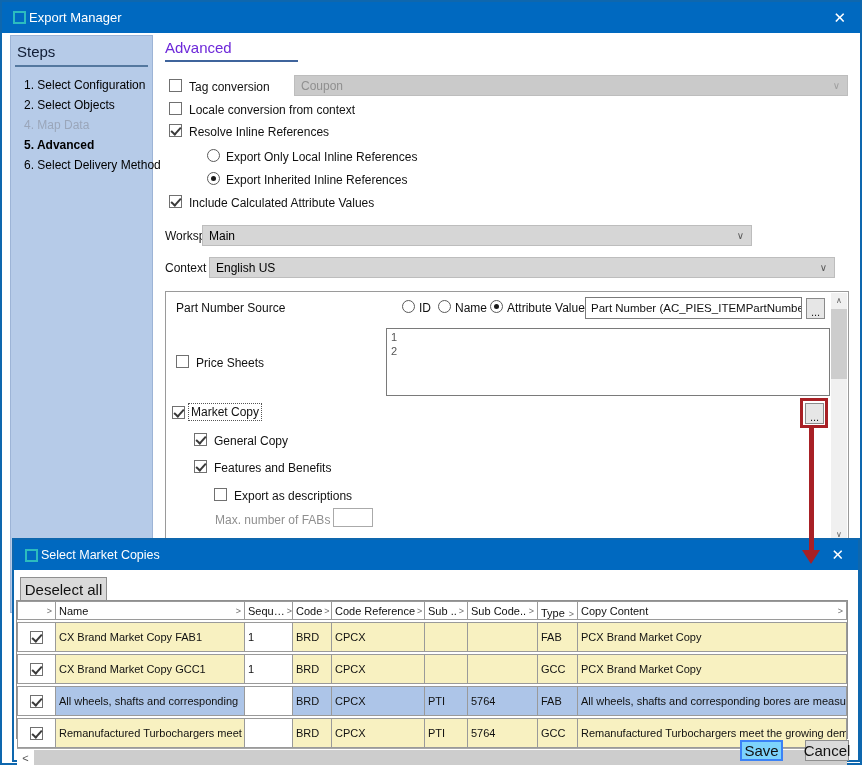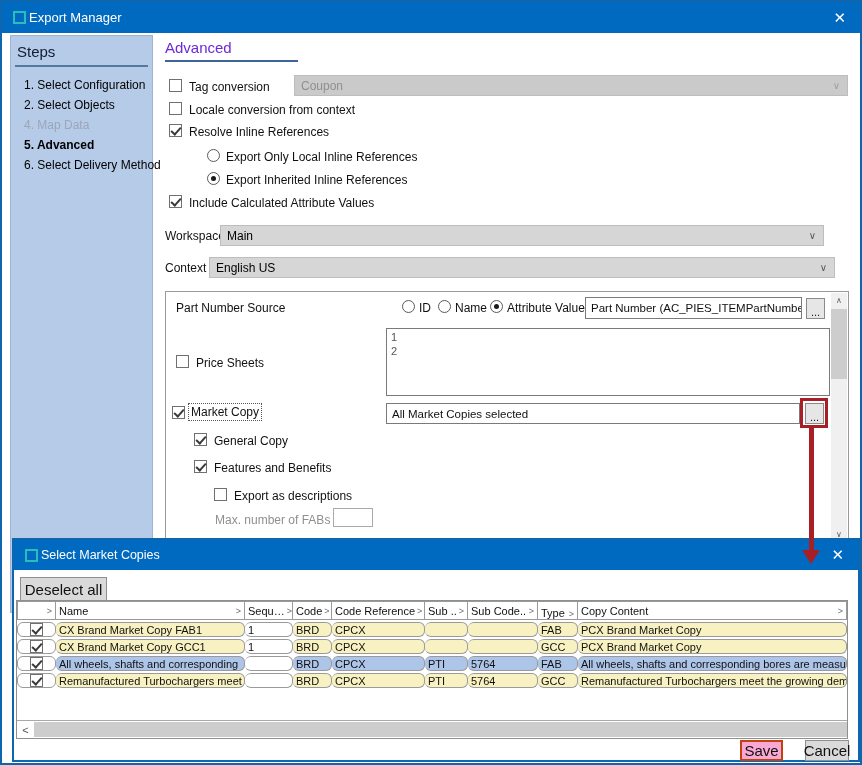--- a/index.html
+++ b/index.html
@@ -57,32 +57,32 @@
   .red-box { position:absolute; border:3px solid #a82025; background:transparent; z-index:40; }
   .arrow-shaft { position:absolute; background:#a82025; z-index:40; }
   .arrow-head { position:absolute; width:0; height:0; border-left:9px solid transparent; border-right:9px solid transparent; border-top:14px solid #a82025; z-index:40; }
 
   
   .smc-window { position:absolute; left:12px; top:538px; width:848px; height:224px; border:2px solid #0e67ae; background:#fff; z-index:20; }
   .smc-window .titlebar { height:30px; }
   .smc-window .titlebar .title { font-size:12.5px; }
   .btn { position:absolute; font-size:15px; color:#111; display:flex; align-items:center; justify-content:center; }
   .btn.gray { background:#dadada; border:1px solid #8f8f8f; }
-  .btn.primary { background:#f9a8d4; border:2px solid #c2410c; }
+  .btn.primary { background:#7dd3fc; border:2px solid #3b82f6; }
 
   
   .mc-table { position:absolute; left:2px; top:60px; width:832px; height:139px; border:1px solid #8f8f8f; background:#fff; display:flex; flex-direction:column; }
   .t-row { display:flex; flex:0 0 auto; }
   .t-row.gap { margin-top:2px; }
   .t-cell { flex:0 0 auto; border:1px solid #9a9a9a; border-left:none; font-size:11px; color:#111;
         display:flex; align-items:center; padding:0 3px; white-space:nowrap; overflow:hidden; height:19px; }
   .t-cell.first { border-left:1px solid #9a9a9a; }
   .t-head .t-cell { background:#fff; }
   .t-head .filter { margin-left:auto; color:#6e6e6e; font-size:9px; padding-left:2px; }
-  .t-body .t-cell { height:15px;border-radius:6px; }
+  .t-body .t-cell { height:30px; }
   .bg-yellow { background:#f8f1c1; }
   .bg-blue { background:#adc5e8; }
   .bg-white { background:#ffffff; }
   .cell-cb { position:relative; width:13px; height:13px; border:1px solid #707070; background:#fff; margin:0 auto; }
   .cell-cb.checked::after { content:''; position:absolute; left:3px; top:0px; width:4px; height:8px;
         border:solid #3a3a3a; border-width:0 2px 2px 0; transform:rotate(42deg); }
   .t-fill { flex:1 1 auto; }
   .h-scroll { flex:0 0 18px; border-top:1px solid #a8a8a8; background:#fff; display:flex; align-items:stretch; }
   .h-scroll .sarrow { flex:0 0 17px; color:#555; font-size:11px; display:flex; align-items:center; justify-content:center; }
   .h-scroll .hthumb { flex:1 1 auto; background:#cdcdcd; margin:1px 0 1px 0; }
@@ -130,21 +130,21 @@
     <div class="radio" style="left:205px;top:147px"></div>
     <span class="lbl" style="left:224px;top:148px">Export Only Local Inline References</span>
 
     <div class="radio checked" style="left:205px;top:170px"></div>
     <span class="lbl" style="left:224px;top:171px">Export Inherited Inline References</span>
 
     <div class="cb checked" style="left:167px;top:193px"></div>
     <span class="lbl" style="left:187px;top:194px">Include Calculated Attribute Values</span>
 
     <span class="lbl" style="left:163px;top:227px">Workspace</span>
-    <div class="combo" style="left:218px;top:223px;width:604px">
+    <div class="combo" style="left:200px;top:223px;width:550px">
       <span>Main</span>
       <span class="chev">∨</span>
     </div>
 
     <span class="lbl" style="left:163px;top:259px">Context</span>
     <div class="combo" style="left:207px;top:255px;width:626px">
       <span>English US</span>
       <span class="chev">∨</span>
     </div>
 
@@ -167,23 +167,20 @@
 
       <div class="cb" style="left:10px;top:63px"></div>
       <span class="lbl" style="left:30px;top:64px">Price Sheets</span>
       <div class="listbox" style="left:220px;top:36px;width:444px;height:68px" id="price-sheets-list">
           <div>1</div>
           <div>2</div>
         </div>
 
       <div class="cb checked" style="left:6px;top:114px"></div>
       <span class="lbl focus-dotted" style="left:23px;top:112px">Market Copy</span>
-      <div class="tbox" style="left:220px;top:111px;width:414px;height:21px">
-        <span>All Market Copies selected</span>
-      </div>
       <div class="browse-btn" style="left:639px;top:111px">...</div>
 
       <div class="cb checked" style="left:28px;top:141px"></div>
       <span class="lbl" style="left:48px;top:142px">General Copy</span>
 
       <div class="cb checked" style="left:28px;top:168px"></div>
       <span class="lbl" style="left:48px;top:169px">Features and Benefits</span>
 
       <div class="cb" style="left:48px;top:196px"></div>
       <span class="lbl" style="left:68px;top:197px">Export as descriptions</span>

